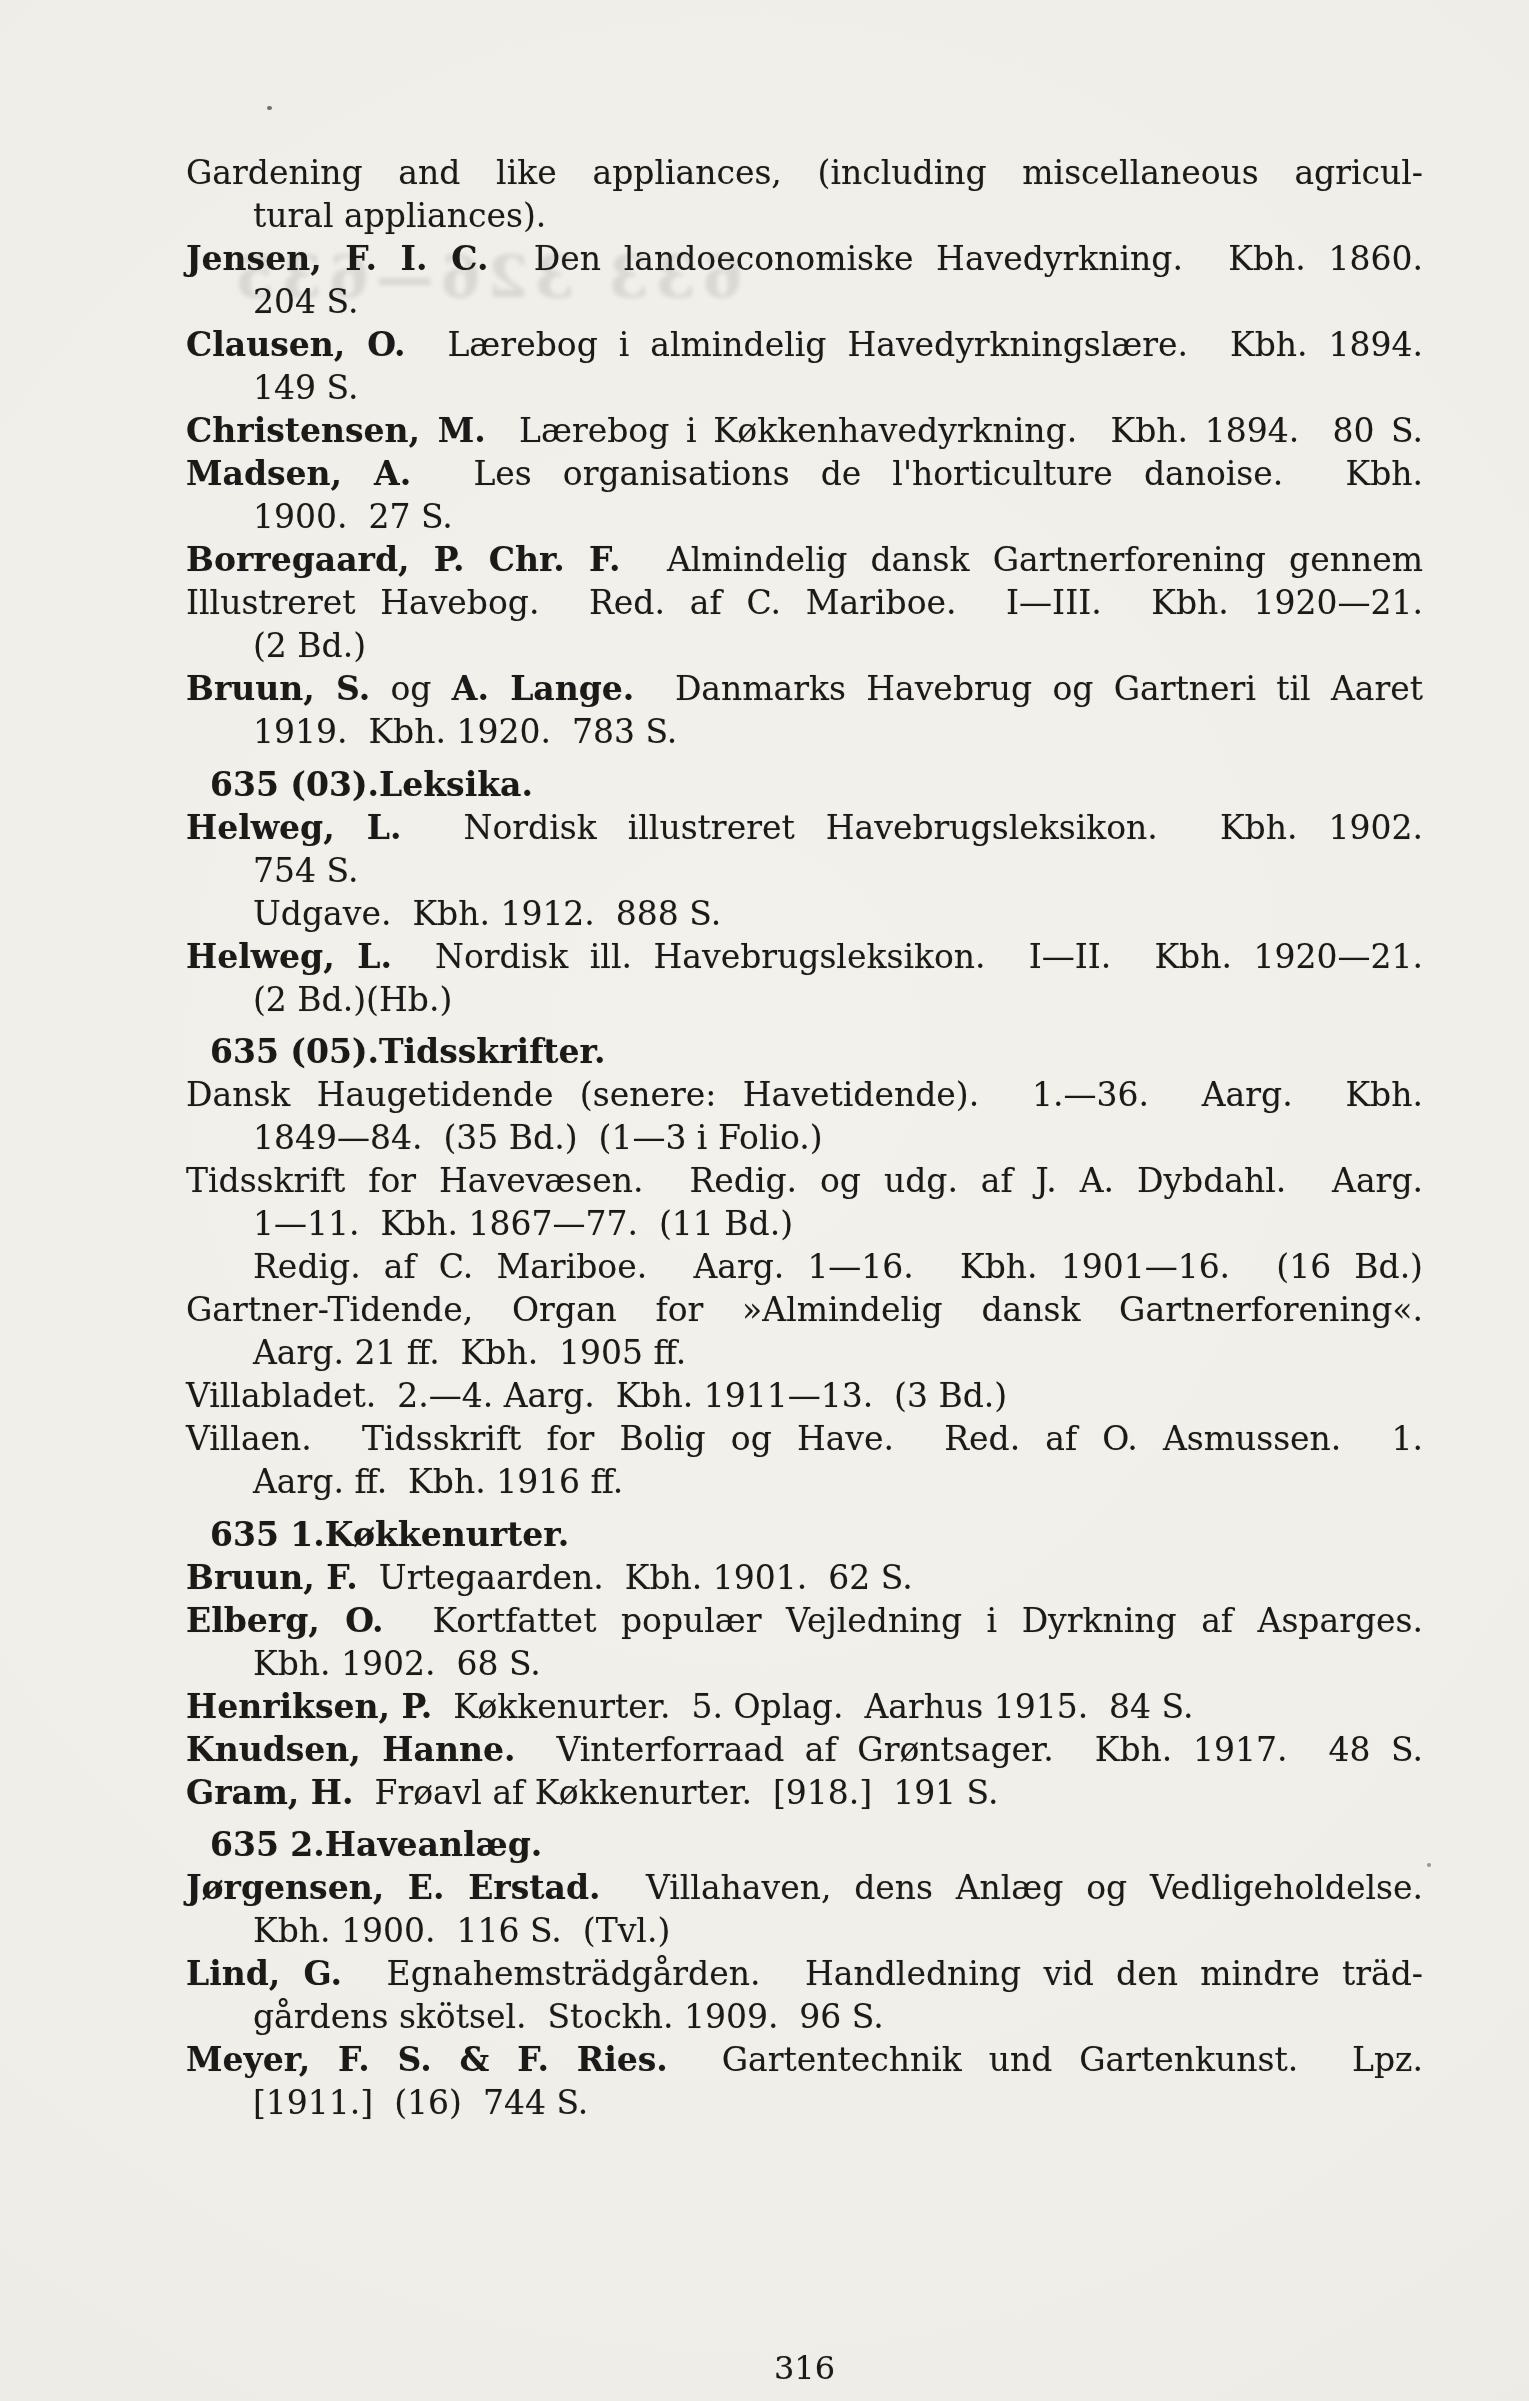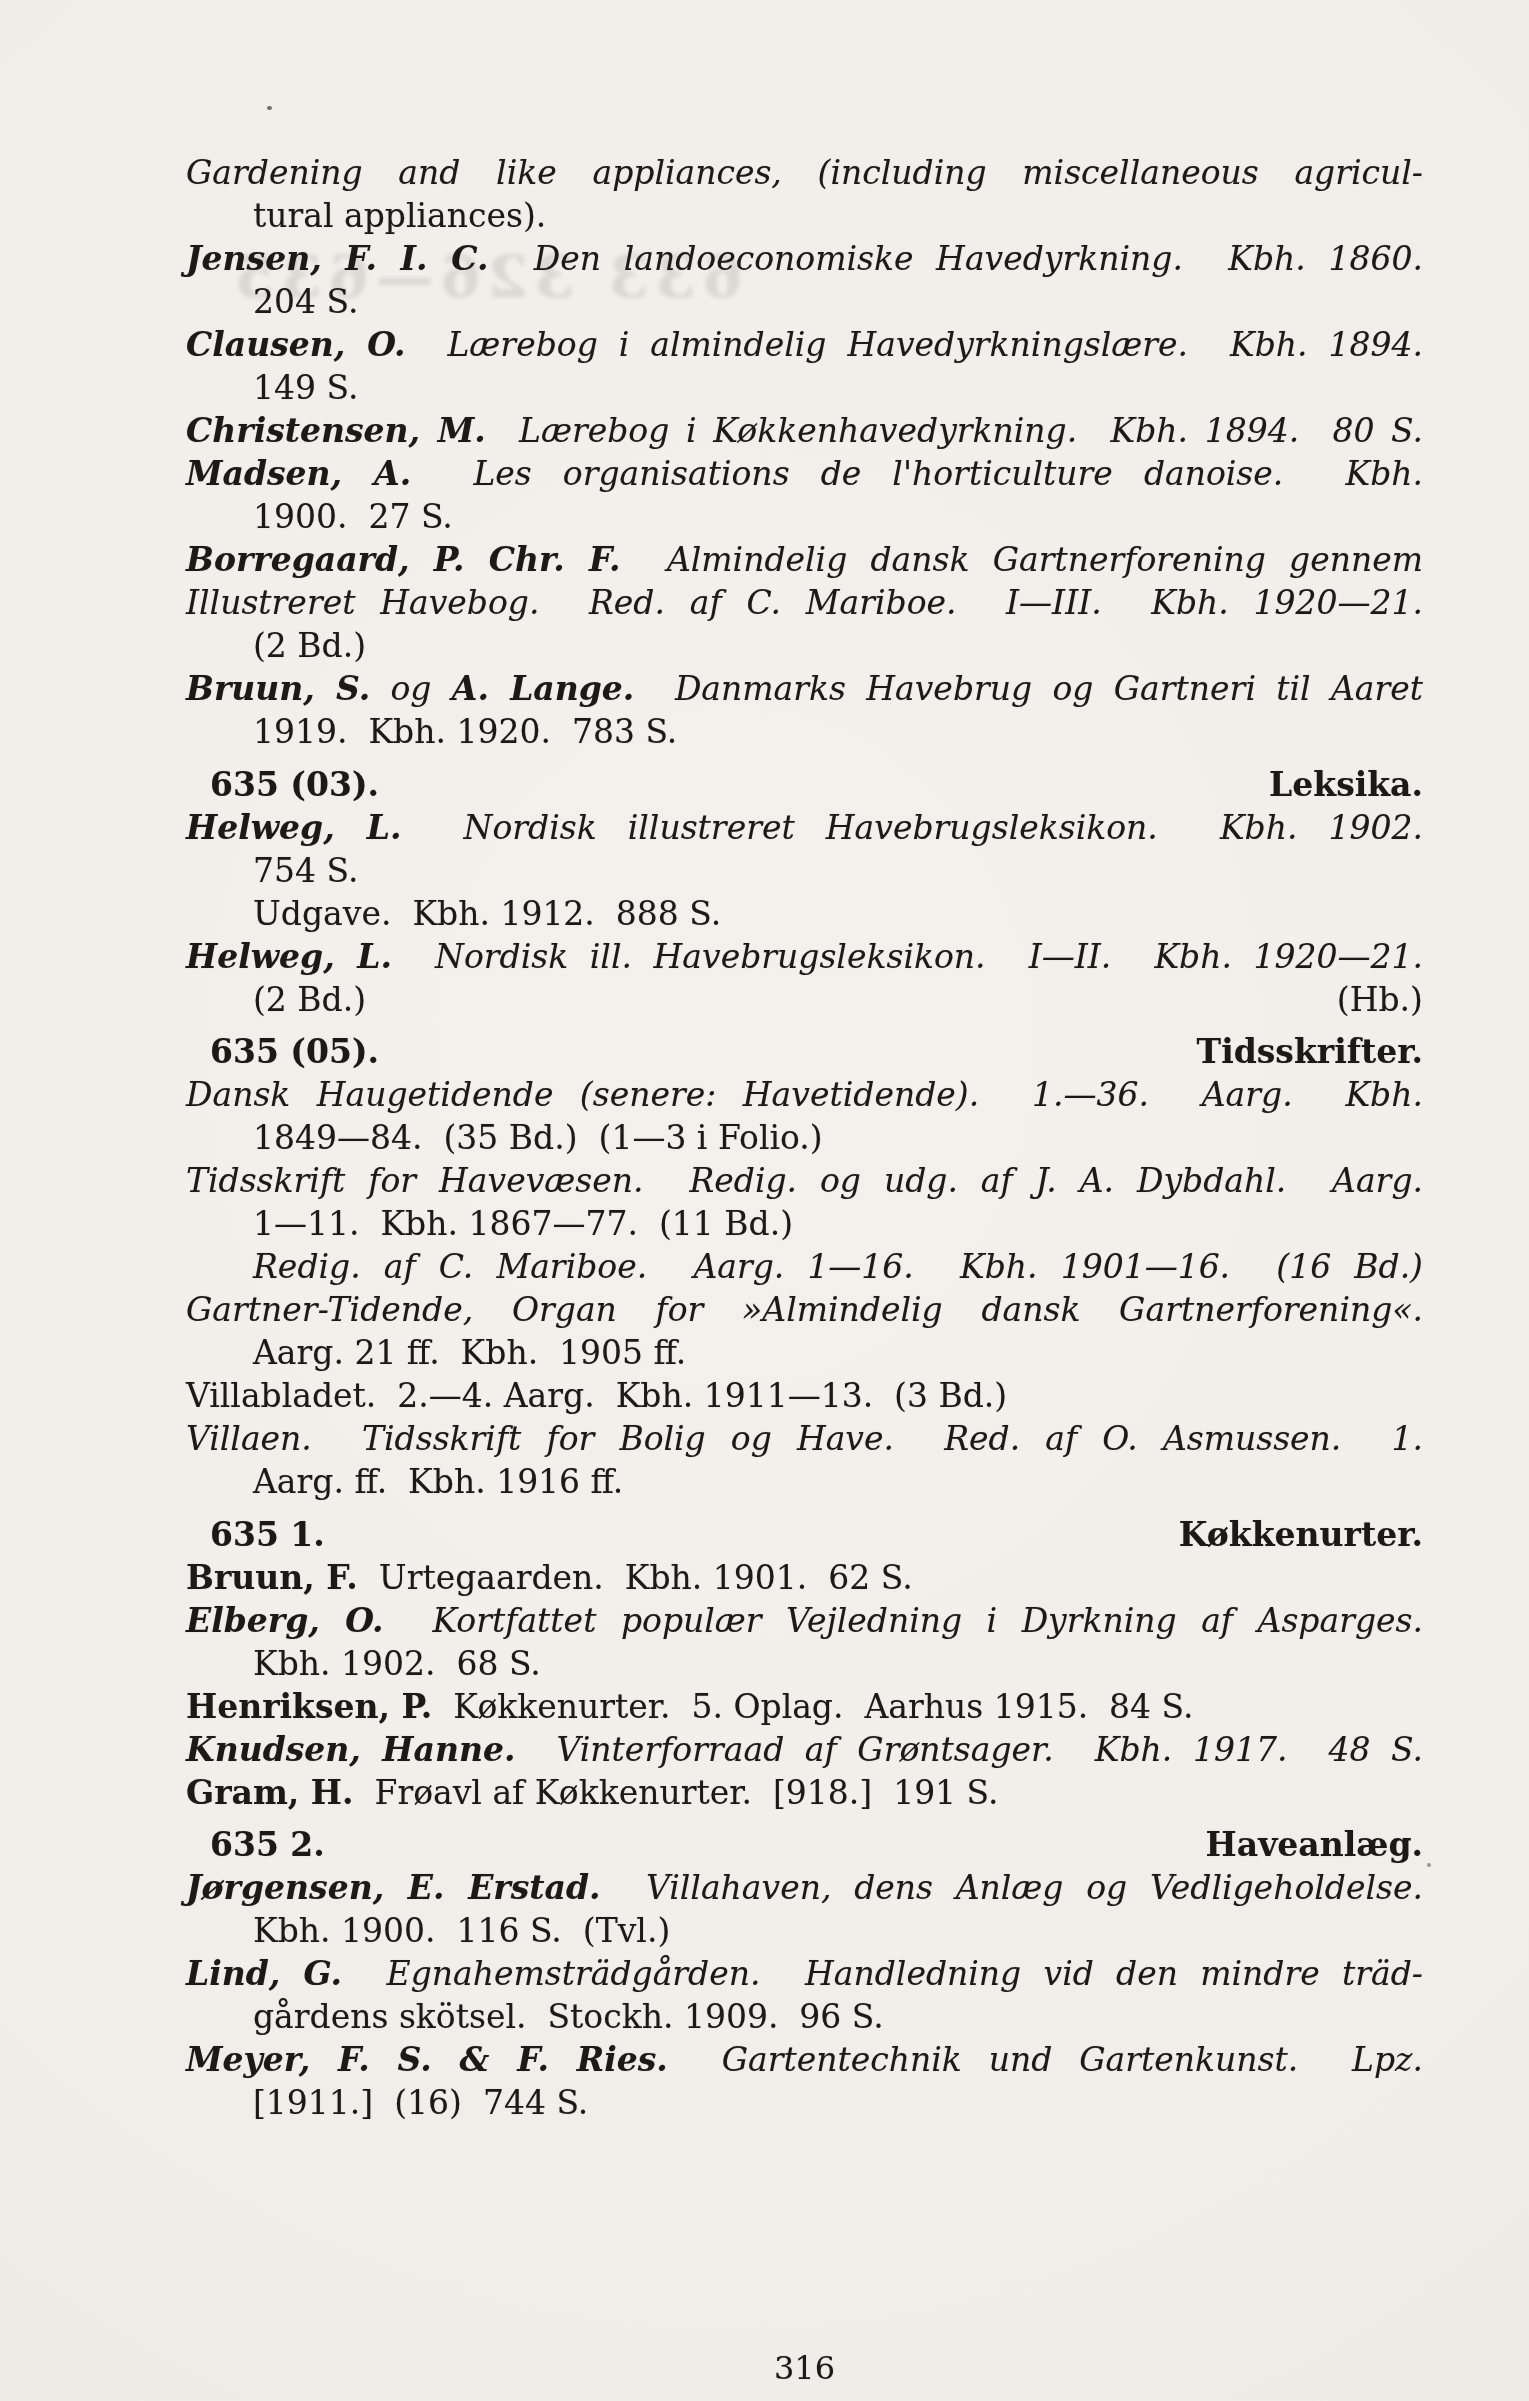--- a/index.html
+++ b/index.html
@@ -47,25 +47,23 @@
   }
   .line {
     white-space: pre-wrap;
     text-justify: inter-word;
   }
   .line span { white-space: pre-wrap; }
   .line.indent { padding-left: 67px; }
   .line.fill {
     text-align: justify;
     text-align-last: justify;
-    font-style: italic;
   }
   .line.split {
     display: flex;
-    justify-content: space-between;
     align-items: baseline;
   }
   .line.head { margin-top: 9.6px; margin-left: 24px; }
   .b { font-weight: bold; }
   .page-number {
     position: absolute;
     left: 186px;
     top: 2303px;
     width: 1237px;
     text-align: center;

